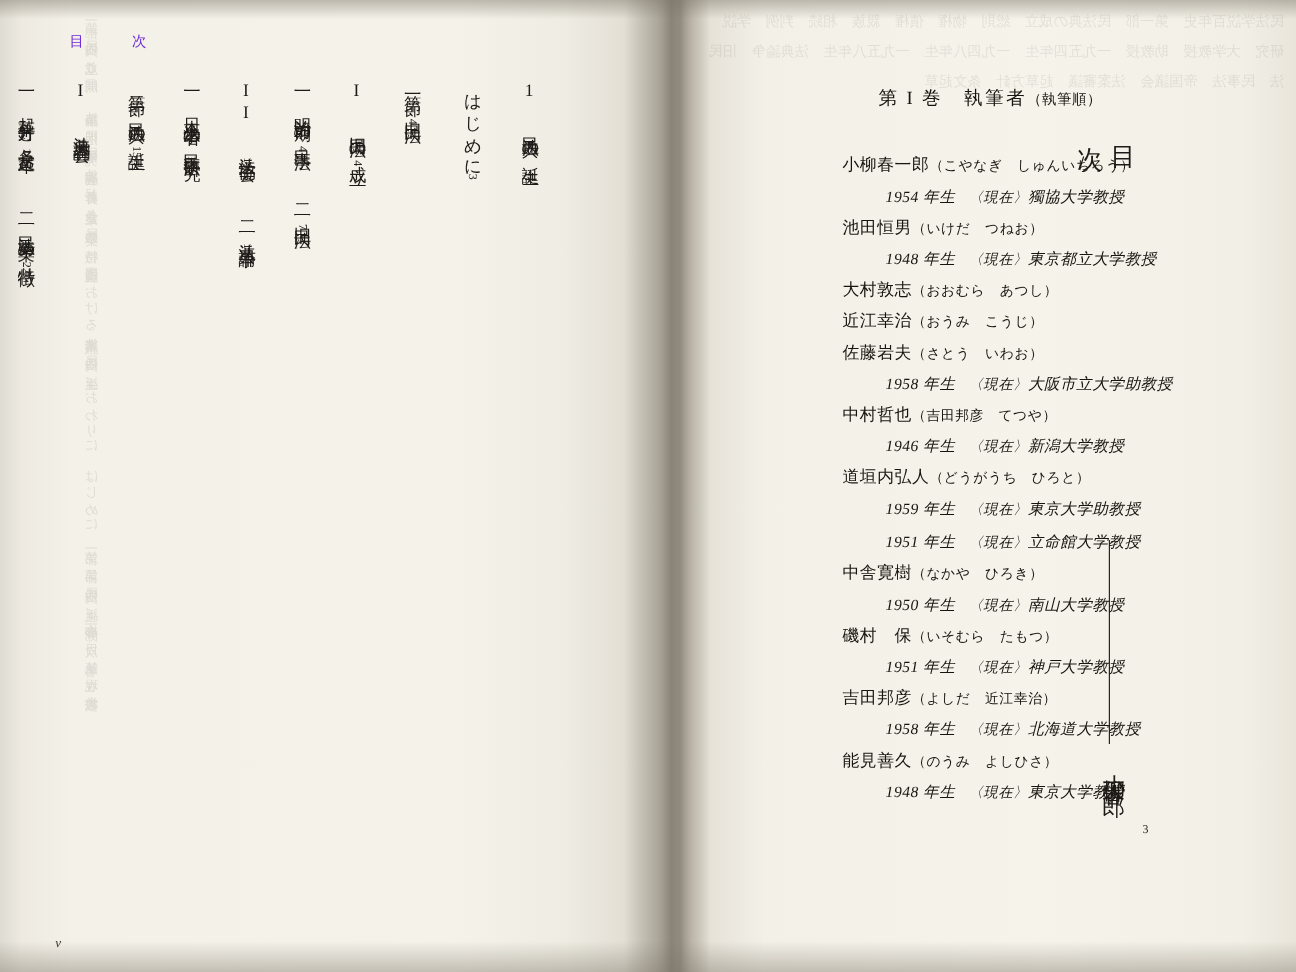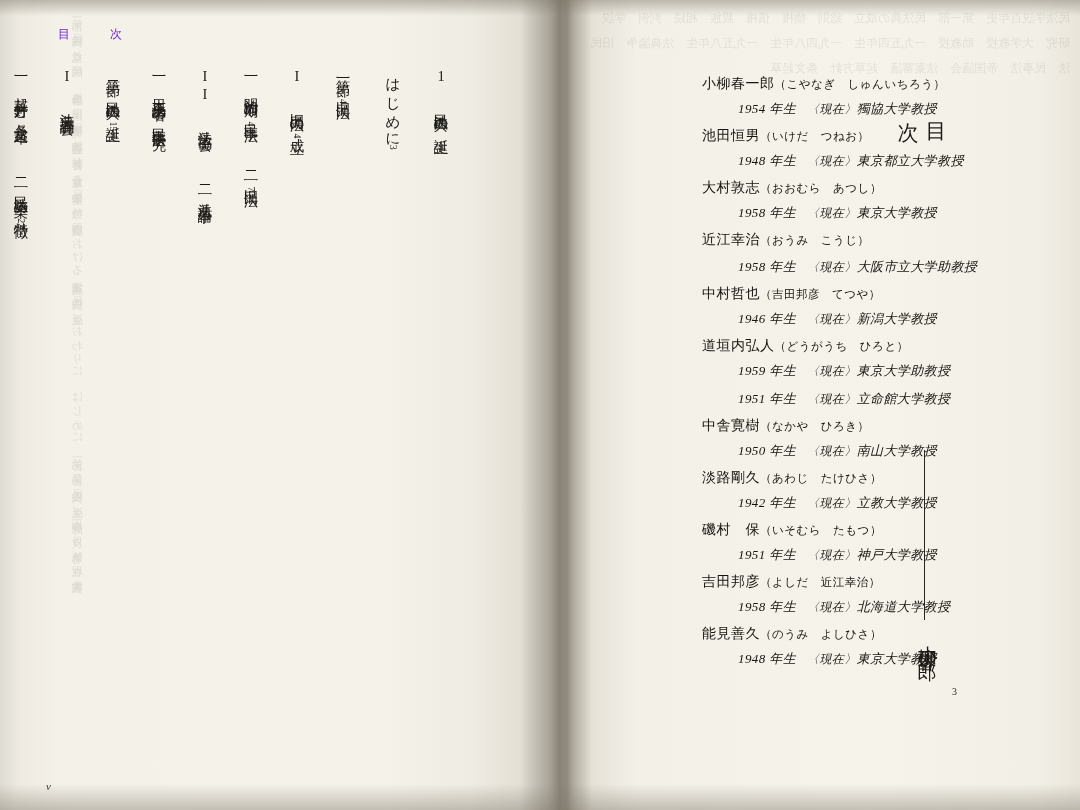--- a/index.html
+++ b/index.html
@@ -290,43 +290,46 @@
   </div>
 
   <div class="author-rule"></div>
   <div class="vwrap author-line">小柳春一郎</div>
   <div class="author-page">3</div>
   <div class="folio-left">v</div>
 
   <div class="right-bleed">民法学説百年史　第一部　民法典の成立　総則　物権　債権　親族　相続　判例　学説　研究　大学教授　助教授　一九五四年生　一九四八年生　一九五八年生　法典論争　旧民法　民事法　帝国議会　法案審議　起草方針　条文起草</div>
 
   <div class="right-content">
+    <div class="rh-title">
+      <span>第 I 巻　執筆者</span><span class="small">（執筆順）</span>
+    </div>
 
     <div>
 
       <div class="entry">
         <div class="name"><span>小柳春一郎</span><span class="yomi">（こやなぎ　しゅんいちろう）</span></div>
         <div class="aff"><span>1954 年生</span>&nbsp;&nbsp;&nbsp;<span class="bracket">〈現在〉</span><span>獨協大学教授</span></div>
       </div>
 
       <div class="entry">
         <div class="name"><span>池田恒男</span><span class="yomi">（いけだ　つねお）</span></div>
         <div class="aff"><span>1948 年生</span>&nbsp;&nbsp;&nbsp;<span class="bracket">〈現在〉</span><span>東京都立大学教授</span></div>
       </div>
 
       <div class="entry">
         <div class="name"><span>大村敦志</span><span class="yomi">（おおむら　あつし）</span></div>
-        <div class="aff"><span>1958 年生</span>&nbsp;&nbsp;&nbsp;<span class="bracket">〈現在〉</span><span>東京大学教授</span></div>
       </div>
 
       <div class="entry">
         <div class="name"><span>近江幸治</span><span class="yomi">（おうみ　こうじ）</span></div>
       </div>
 
       <div class="entry">
+        <div class="name"><span>佐藤岩夫</span><span class="yomi">（さとう　いわお）</span></div>
         <div class="aff"><span>1958 年生</span>&nbsp;&nbsp;&nbsp;<span class="bracket">〈現在〉</span><span>大阪市立大学助教授</span></div>
       </div>
 
       <div class="entry">
         <div class="name"><span>中村哲也</span><span class="yomi">（吉田邦彦　てつや）</span></div>
         <div class="aff"><span>1946 年生</span>&nbsp;&nbsp;&nbsp;<span class="bracket">〈現在〉</span><span>新潟大学教授</span></div>
       </div>
 
       <div class="entry">
         <div class="name"><span>道垣内弘人</span><span class="yomi">（どうがうち　ひろと）</span></div>
@@ -335,24 +338,20 @@
 
       <div class="entry">
         <div class="aff"><span>1951 年生</span>&nbsp;&nbsp;&nbsp;<span class="bracket">〈現在〉</span><span>立命館大学教授</span></div>
       </div>
 
       <div class="entry">
         <div class="name"><span>中舎寛樹</span><span class="yomi">（なかや　ひろき）</span></div>
         <div class="aff"><span>1950 年生</span>&nbsp;&nbsp;&nbsp;<span class="bracket">〈現在〉</span><span>南山大学教授</span></div>
       </div>
 
-      <div class="entry">
-        <div class="name"><span>淡路剛久</span><span class="yomi">（あわじ　たけひさ）</span></div>
-        <div class="aff"><span>1942 年生</span>&nbsp;&nbsp;&nbsp;<span class="bracket">〈現在〉</span><span>立教大学教授</span></div>
-      </div>
 
       <div class="entry">
         <div class="name"><span>磯村　保</span><span class="yomi">（いそむら　たもつ）</span></div>
         <div class="aff"><span>1951 年生</span>&nbsp;&nbsp;&nbsp;<span class="bracket">〈現在〉</span><span>神戸大学教授</span></div>
       </div>
 
       <div class="entry">
         <div class="name"><span>吉田邦彦</span><span class="yomi">（よしだ　近江幸治）</span></div>
         <div class="aff"><span>1958 年生</span>&nbsp;&nbsp;&nbsp;<span class="bracket">〈現在〉</span><span>北海道大学教授</span></div>
       </div>

